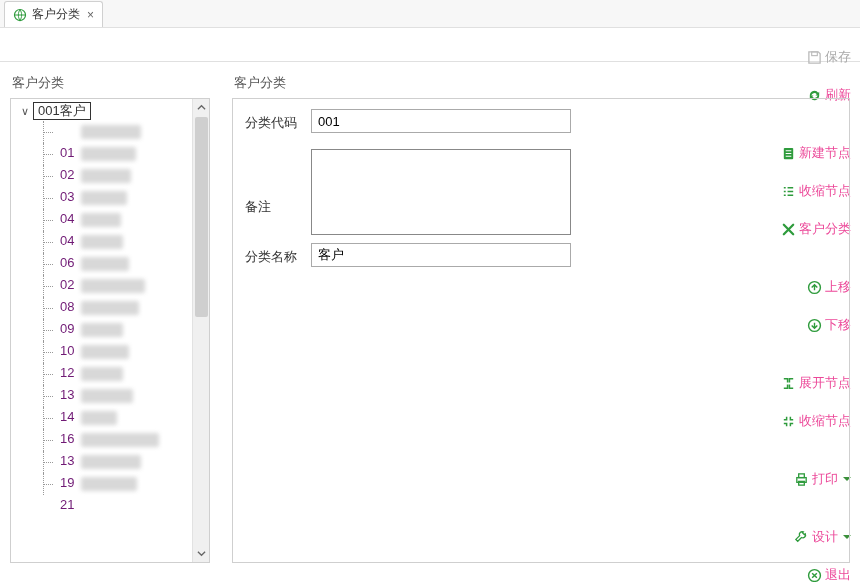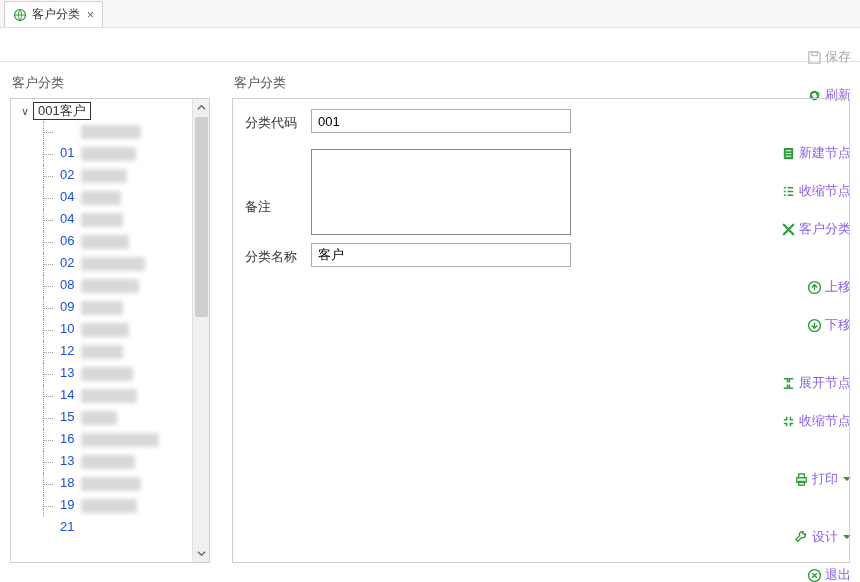--- a/index.html
+++ b/index.html
@@ -68,21 +68,21 @@
 }
 .tb-btn {
   display: flex;
   align-items: center;
   height: 26px;
   padding: 0 5px;
   gap: 3px;
   cursor: pointer;
   border-radius: 2px;
   font-size: 13px;
-  color: #8b5cf6;
+  color: #ec4899;
 }
 .tb-btn.disabled { color: #aaa; cursor: default; }
 .tb-icon {
   width: 16px;
   height: 16px;
   display: inline-flex;
   align-items: center;
   justify-content: center;
 }
 .tb-caret {
@@ -191,21 +191,21 @@
 }
 .tree-dots::after {
   content: "";
   position: absolute;
   left: 0;
   top: 11px;
   width: 10px;
   border-top: 1px dotted #999;
 }
 .tree-num {
-  color: #1d4ed8;
+  color: #701a75;
   flex-shrink: 0;
   width: 18px;
   margin-top: 40px;
 }
 .blur-box {
   display: inline-block;
   height: 14px;
   background: #d8d8d8;
   filter: blur(2px);
   border-radius: 2px;
@@ -405,20 +405,25 @@
               <span class="tree-num">01</span>
               <span class="blur-box" style="width: 60px;"></span>
             </div>
             <div class="tree-item">
               <span class="tree-dots"></span>
               <span class="tree-num">02</span>
               <span class="blur-box" style="width: 55px;"></span>
             </div>
             <div class="tree-item">
               <span class="tree-dots"></span>
+              <span class="tree-num">03</span>
+              <span class="blur-box" style="width: 50px;"></span>
+            </div>
+            <div class="tree-item">
+              <span class="tree-dots"></span>
               <span class="tree-num">04</span>
               <span class="blur-box" style="width: 46px;"></span>
             </div>
             <div class="tree-item">
               <span class="tree-dots"></span>
               <span class="tree-num">04</span>
               <span class="blur-box" style="width: 40px;"></span>
             </div>
             <div class="tree-item">
               <span class="tree-dots"></span>
@@ -455,37 +460,27 @@
               <span class="tree-num">13</span>
               <span class="blur-box" style="width: 42px;"></span>
             </div>
             <div class="tree-item">
               <span class="tree-dots"></span>
               <span class="tree-num">14</span>
               <span class="blur-box" style="width: 52px;"></span>
             </div>
             <div class="tree-item">
               <span class="tree-dots"></span>
-              <span class="tree-num">15</span>
-              <span class="blur-box" style="width: 56px;"></span>
-            </div>
-            <div class="tree-item">
-              <span class="tree-dots"></span>
               <span class="tree-num">16</span>
               <span class="blur-box" style="width: 36px;"></span>
             </div>
             <div class="tree-item">
               <span class="tree-dots"></span>
               <span class="tree-num">13</span>
               <span class="blur-box" style="width: 78px;"></span>
-            </div>
-            <div class="tree-item">
-              <span class="tree-dots"></span>
-              <span class="tree-num">18</span>
-              <span class="blur-box" style="width: 54px;"></span>
             </div>
             <div class="tree-item">
               <span class="tree-dots"></span>
               <span class="tree-num">19</span>
               <span class="blur-box" style="width: 60px;"></span>
             </div>
             <div class="tree-item">
               <span class="tree-dots"></span>
               <span class="tree-num">21</span>
               <span class="blur-box" style="width: 56px;"></span>

